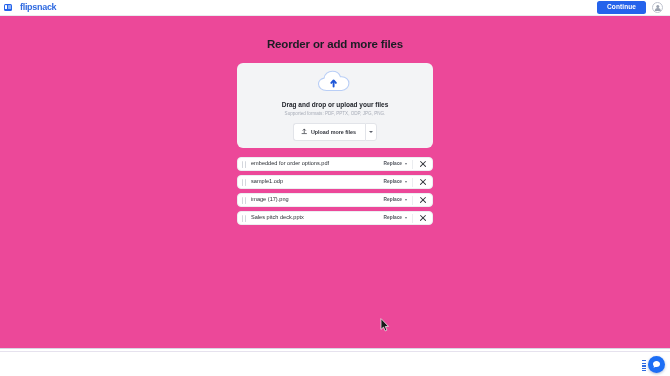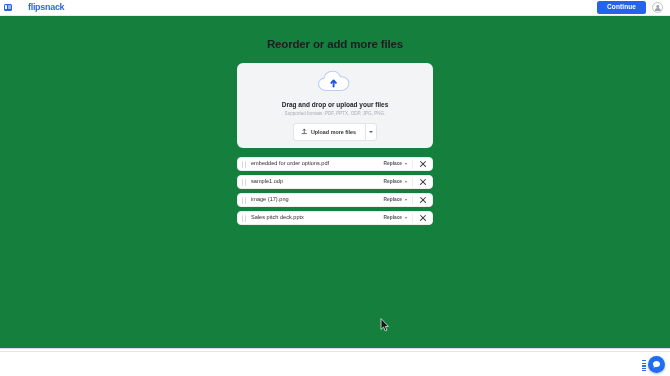--- a/index.html
+++ b/index.html
@@ -13,21 +13,21 @@
   .app { position: relative; width: 670px; height: 376px; background: #fbfbfc; }
 
   
   .topbar {
     position: absolute; top: 0; left: 0; right: 0; height: 16px;
     background: #ffffff;
     border-bottom: 1px solid #e9eaee;
     display: flex; align-items: center; justify-content: space-between;
     padding: 0 7px 0 4px;
   }
-  .logo { display: flex; align-items: center; gap: 16px; }
+  .logo { display: flex; align-items: center; gap: 8px; }
   .logo-mark {
     width: 8px; height: 7px; border-radius: 1.5px;
     background: #2563eb; position: relative; flex: none;
   }
   .logo-mark::after {
     content: ""; position: absolute; left: 1.4px; top: 1.4px;
     width: 2px; height: 4px; background: #ffffff; border-radius: 0.5px;
   }
   .logo-mark::before {
     content: ""; position: absolute; left: 4.2px; top: 1.4px;
@@ -55,21 +55,21 @@
     transform: translateX(-50%);
     width: 3.4px; height: 3.4px; border-radius: 50%; background: #9aa1ae;
   }
   .avatar::after {
     content: ""; position: absolute; left: 50%; bottom: 0.6px;
     transform: translateX(-50%);
     width: 6.4px; height: 3.4px; border-radius: 3.2px 3.2px 0 0; background: #9aa1ae;
   }
 
   
-  .page { position: absolute; top: 16px; left: 0; right: 0; bottom: 28px; background: #15803d; }
+  .page { position: absolute; top: 16px; left: 0; right: 0; bottom: 28px; background: #ec4899; }
   .page-title {
     text-align: center; margin-top: 22px;
     font-size: 11.5px; font-weight: bold; color: #1b1d23; letter-spacing: -0.15px;
   }
 
   .content { width: 196px; margin: 13px auto 0; }
 
   
   .dropzone {
     background: #f3f4f6; border-radius: 6px;

